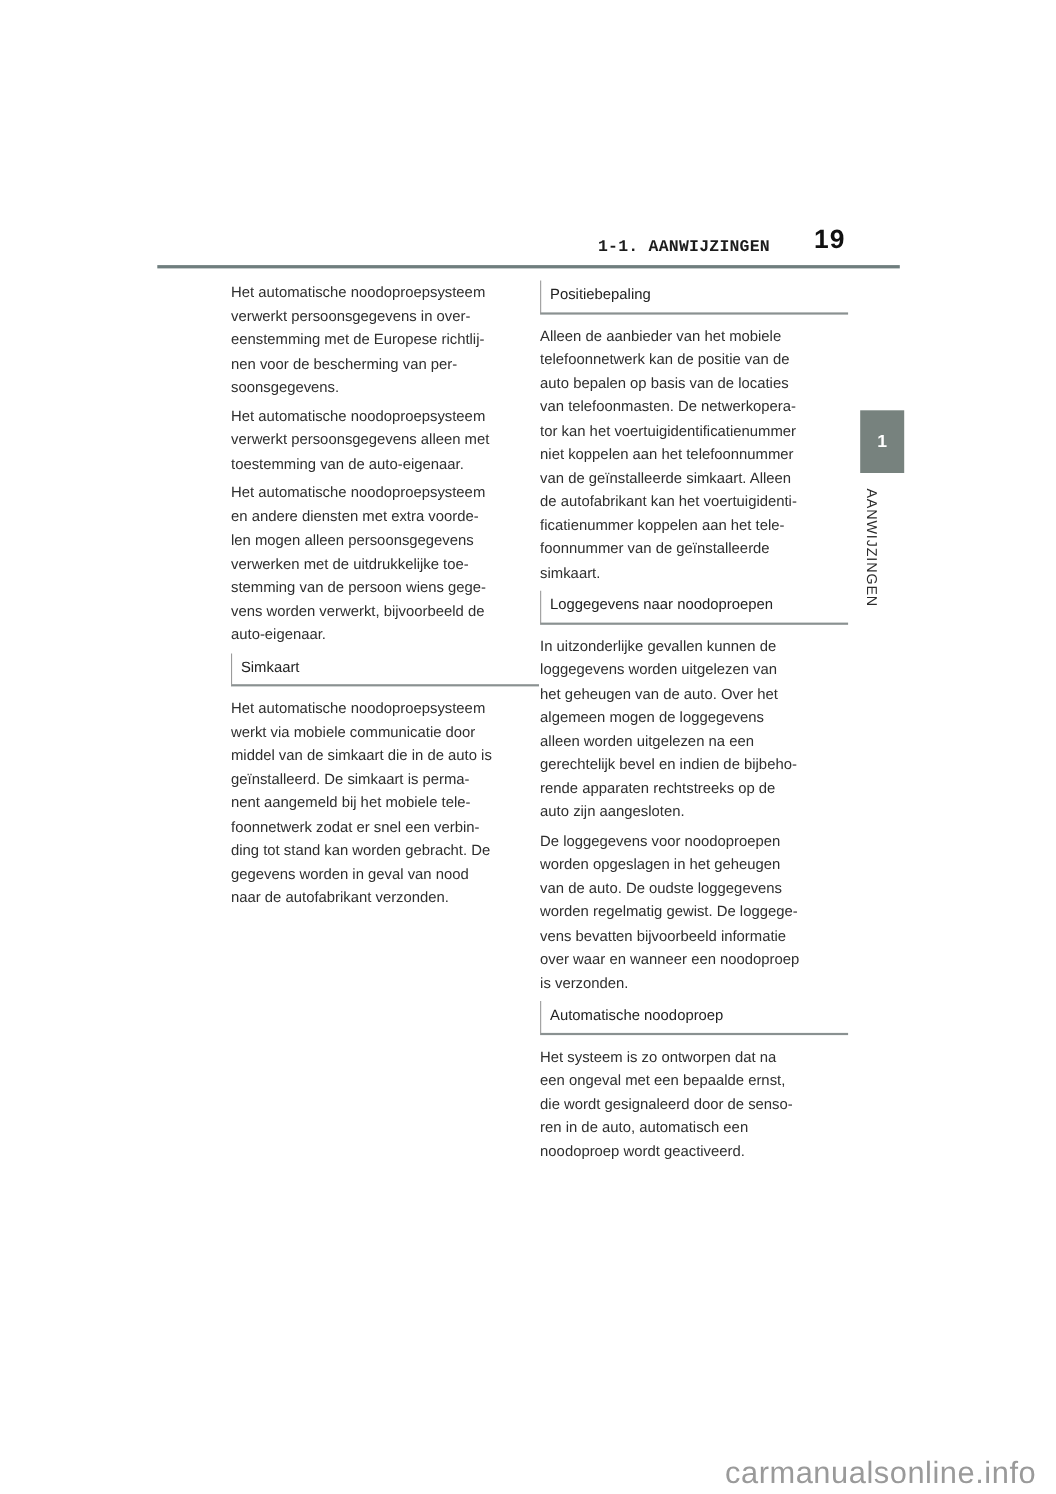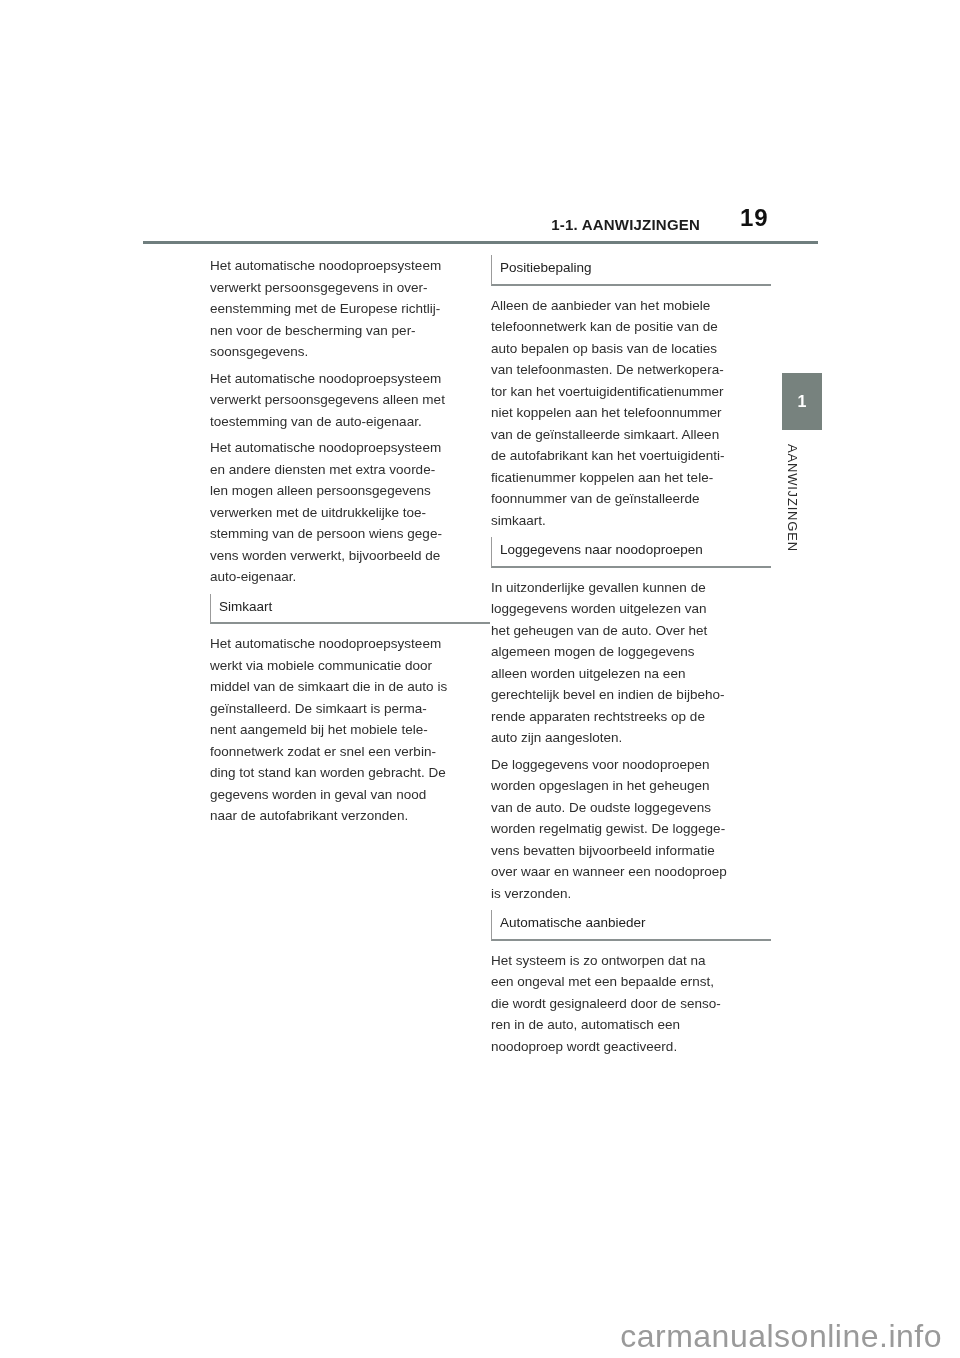--- a/index.html
+++ b/index.html
@@ -9,21 +9,21 @@
     width:960px; height:1358px;
     background:#ffffff;
     font-family:"Liberation Sans", sans-serif;
     color:#2e2e2e;
     overflow:hidden;
   }
   
   .running-title {
     position:absolute; top:216px; right:260px;
     font-size:15px; font-weight:bold; color:#1c1c1c;
-    letter-spacing:0.2px; white-space:nowrap;
+    letter-spacing:0.2px; white-space:nowrap;font-family:Liberation Mono, monospace;
   }
   .page-number {
     position:absolute; top:204px; left:740px;
     font-size:24px; font-weight:bold; color:#111;
     letter-spacing:1px;
   }
   .header-rule {
     position:absolute; left:143px; top:241px;
     width:675px; height:3px; background:#6f7e7e;
   }
@@ -56,21 +56,21 @@
     margin:6px 0 9px 0;
     padding:2px 0 5px 8px;
     border-left:1px solid #9b9b9b;
     border-bottom:2px solid #8a9191;
     font-size:13.5px; line-height:21.5px; color:#222;
   }
   .col section:first-child .section-heading { margin-top:0; }
   
   .watermark {
     position:absolute; right:18px; bottom:3px;
-    font-size:32px; color:#9a9a9a; letter-spacing:0.5px;
+    font-size:28px; color:#9a9a9a; letter-spacing:0.5px;
     white-space:nowrap;
     margin-left:24px;
   }
 </style>
 </head>
 <body>
 
 <div class="page">
 
   <div class="running-title">1-1. AANWIJZINGEN</div>
@@ -143,21 +143,21 @@
       <p>De loggegevens voor noodoproepen
 worden opgeslagen in het geheugen
 van de auto. De oudste loggegevens
 worden regelmatig gewist. De loggege-
 vens bevatten bijvoorbeeld informatie
 over waar en wanneer een noodoproep
 is verzonden.</p>
     </section>
 
     <section>
-      <div class="section-heading">Automatische aanbieder</div>
+      <div class="section-heading">Automatische noodoproep</div>
       <p>Het systeem is zo ontworpen dat na
 een ongeval met een bepaalde ernst,
 die wordt gesignaleerd door de senso-
 ren in de auto, automatisch een
 noodoproep wordt geactiveerd.</p>
     </section>
   </div>
 
   <div class="watermark">carmanualsonline.info</div>
 

